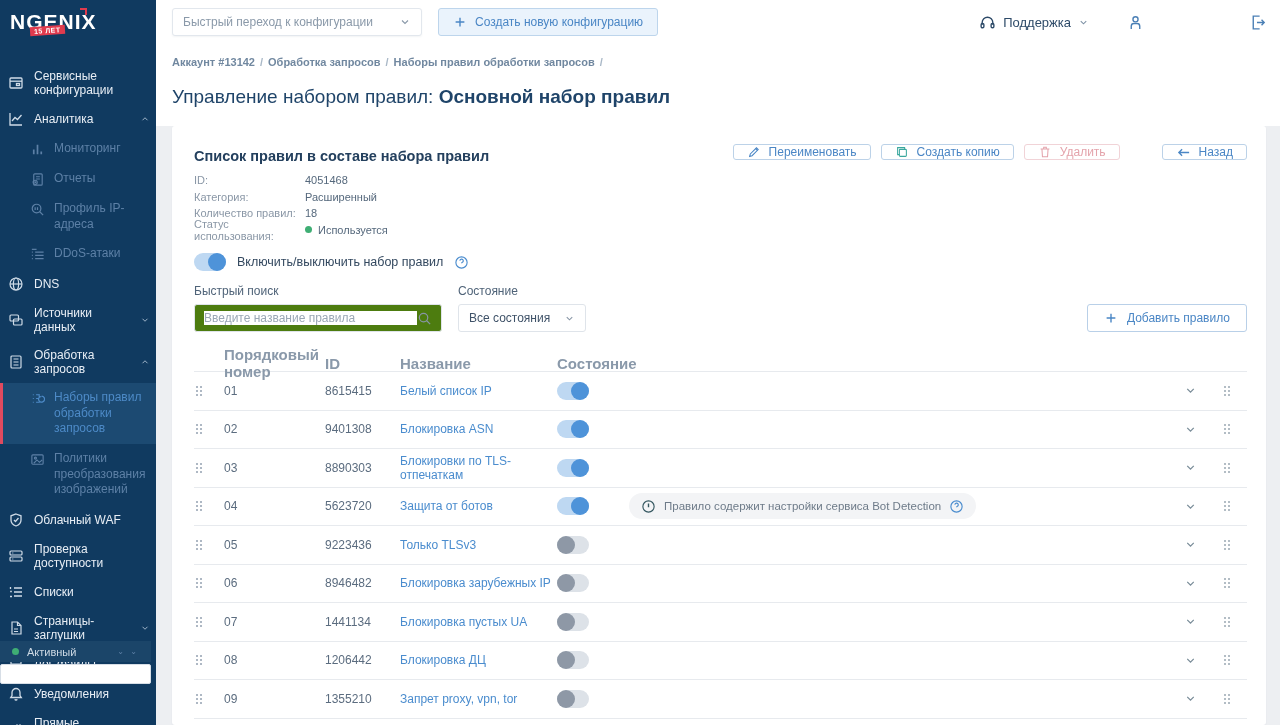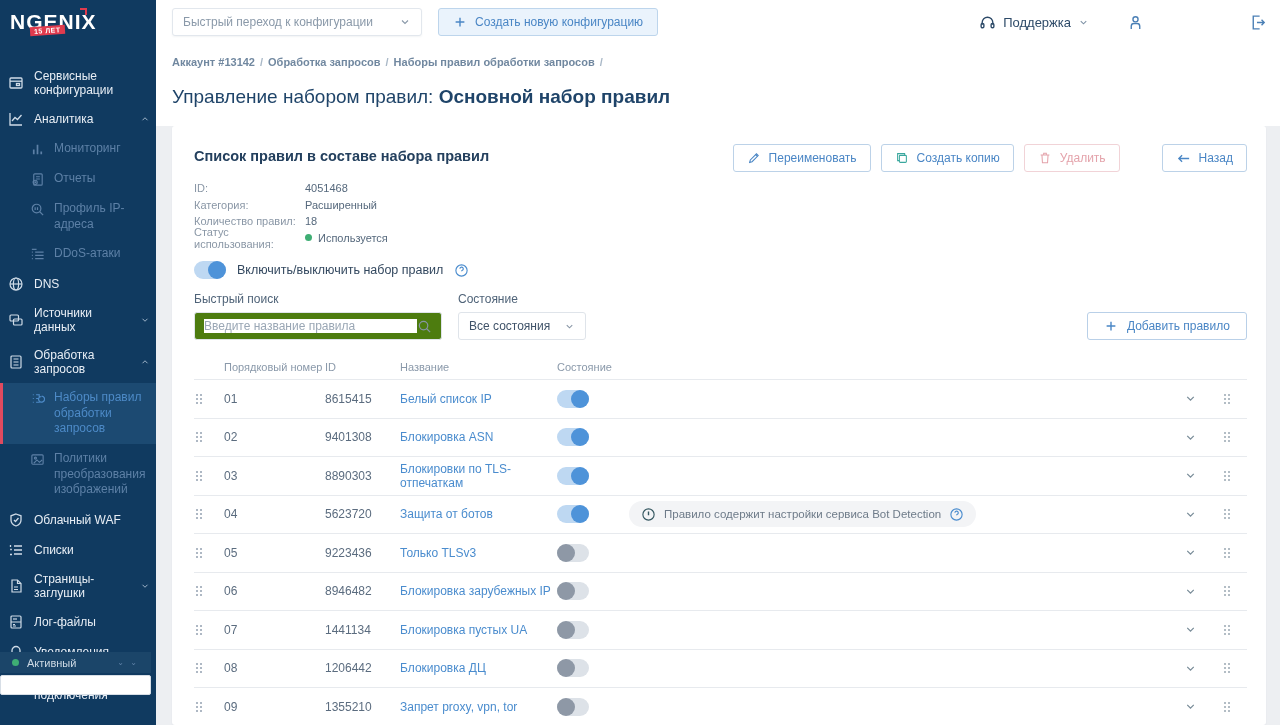--- a/index.html
+++ b/index.html
@@ -14,21 +14,21 @@
   .logo-corner{position:absolute;left:80px;top:8px;width:7px;height:7px;border-top:2px solid #e03b4e;border-right:2px solid #e03b4e;}
   .logo-badge{position:absolute;left:30px;top:26px;background:#e03b4e;color:#fff;font-size:7px;font-weight:bold;padding:1px 4px;transform:rotate(-4deg);letter-spacing:.5px;}
   .nav{margin-top:14px;}
   .nav-item{display:flex;align-items:center;gap:10px;padding:7px 6px 7px 8px;font-size:12px;cursor:pointer;color:#e8eef5;}
   .nav-item .icn{flex:0 0 16px;color:#cfdbe7;}
   .nav-item .chev{margin-left:auto;color:#9fb4c9;}
   .nav-sub{display:flex;align-items:flex-start;gap:9px;padding:7px 6px 7px 30px;font-size:12px;line-height:1.3;color:#5d80a6;cursor:pointer;}
   .nav-sub .icn{flex:0 0 15px;margin-top:1px;color:#5d80a6;}
   .nav-sub.active{background:#1c4a72;border-left:3px solid #e04a5f;padding-left:27px;color:#4d8ac7;}
   .nav-sub.active .icn{color:#4d8ac7;}
-  .sidebar-footer{position:absolute;left:0;bottom:30px;width:151px;}
+  .sidebar-footer{position:absolute;left:0;bottom:41px;width:151px;}
   .status-bar{display:flex;align-items:center;gap:8px;background:#1b4569;height:21px;padding:0 12px;font-size:11px;color:#cdd9e4;}
   .dot-green{width:7px;height:7px;border-radius:50%;background:#3fae74;display:inline-block;}
   .status-sort{margin-left:auto;color:#5d80a6;font-size:8px;letter-spacing:2px;}
   .footer-panel{margin-top:2px;height:20px;background:#ffffff;border:1px solid #d7dee6;border-radius:2px;}
 
   
   .main{position:absolute;left:156px;top:0;width:1124px;height:725px;background:#edeff2;}
   .top-white{background:#ffffff;height:126px;padding:8px 14px 0 16px;position:relative;}
   .topbar{display:flex;align-items:center;}
   .quick-nav{width:250px;height:28px;border:1px solid #e2e7ed;border-radius:3px;display:flex;align-items:center;padding:0 10px;font-size:12px;color:#8a99a9;background:#fff;box-shadow:0 1px 2px rgba(30,60,90,.06);cursor:pointer;}
@@ -43,21 +43,21 @@
   .breadcrumb span{cursor:pointer;}
   .breadcrumb .sep{color:#a9b8c7;cursor:default;}
   .page-title{margin-top:18px;font-size:19px;color:#1f4469;}
   .page-title b{font-weight:bold;}
 
   
   .card{margin:0 14px 0 16px;background:#ffffff;border-radius:3px;height:599px;padding:18px 19px 0 22px;overflow:hidden;box-shadow:0 1px 2px rgba(30,60,90,.05);}
   .card-top{display:flex;align-items:flex-start;}
   .card-heading{font-size:14.5px;font-weight:bold;color:#24405e;padding-top:4px;}
   .card-actions{margin-left:auto;display:flex;gap:10px;}
-  .act-btn{height:28px;border:1px solid #bcd2e8;background:#fff;border-radius:3px;display:flex;align-items:center;gap:8px;padding:0 13px;font-size:12px;color:#4a86c5;cursor:pointer;white-space:nowrap;}
+  .act-btn{height:16px;border:1px solid #bcd2e8;background:#fff;border-radius:3px;display:flex;align-items:center;gap:8px;padding:0 13px;font-size:12px;color:#4a86c5;cursor:pointer;white-space:nowrap;}
   .act-btn .icn{color:#4a86c5;}
   .act-btn.copy .icn{color:#3aa89e;}
   .act-btn.delete{border-color:#f1d3d7;color:#e4a3ab;margin-right:32px;}
   .act-btn.delete .icn{color:#e4a3ab;}
   .meta{margin-top:8px;}
   .meta-row{display:flex;font-size:11px;height:16.5px;align-items:center;}
   .meta-label{width:111px;color:#8a97a6;}
   .meta-value{color:#55687c;display:flex;align-items:center;gap:6px;}
   .toggle{width:32px;height:18px;border-radius:9px;position:relative;display:inline-block;cursor:pointer;flex:0 0 32px;}
   .toggle::after{content:"";position:absolute;top:0;width:18px;height:18px;border-radius:50%;}
@@ -73,21 +73,21 @@
   .search-box input{border:none;outline:none;flex:1;font-size:12px;color:#3f5268;font-family:"Liberation Sans",sans-serif;}
   .search-box input::placeholder{color:#9aa7b5;}
   .search-box .icn{color:#8795a5;cursor:pointer;}
   .state-col{margin-left:16px;}
   .state-select{width:128px;height:28px;border:1px solid #dfe4ea;border-radius:3px;display:flex;align-items:center;padding:0 10px;font-size:12px;color:#3f5268;cursor:pointer;background:#fff;}
   .state-select .chev{margin-left:auto;color:#8795a5;}
   .add-rule{margin-left:auto;height:28px;border:1px solid #b9d0e8;background:#fff;border-radius:3px;display:flex;align-items:center;gap:9px;padding:0 16px;font-size:12px;color:#4a86c5;cursor:pointer;}
   
   .table{margin-top:14px;}
   .t-head,.t-row{display:grid;grid-template-columns:30px 101px 75px 157px 1fr 34px 40px;align-items:center;}
-  .t-head{height:26px;font-size:11px;color:#8a99aa;border-bottom:1px solid #e7eaee;}
+  .t-head{height:26px;font-size:15px;color:#8a99aa;border-bottom:1px solid #e7eaee;font-weight:bold;}
   .t-row{height:38.5px;border-bottom:1px solid #e7eaee;}
   .t-num,.t-id{font-size:12px;color:#5b6c7f;}
   .t-name{font-size:12px;color:#4a8cce;cursor:pointer;}
   .t-state{display:flex;align-items:center;}
   .drag{color:#93a1b0;cursor:grab;width:14px;}
   .row-chev{color:#7a8d99;cursor:pointer;justify-self:center;}
   .row-drag{color:#9aa7b2;cursor:grab;justify-self:center;}
   .badge{margin-left:40px;background:#f3f4f6;border-radius:14px;height:26px;display:flex;align-items:center;gap:8px;padding:0 12px;font-size:11.5px;color:#6e7b89;}
   .warn-icn{color:#33565f;}
   .badge .help-icn{color:#4a8cce;}
@@ -233,20 +233,30 @@
     <div class="nav-item">
       <span class="icn">
           <svg width="16" height="16" viewBox="0 0 16 16" fill="none" stroke="currentColor" stroke-width="1.3">
             <path d="M8 2l5 1.8v4.2c0 3-2 5-5 6-3-1-5-3-5-6V3.8z"></path>
             <path d="M6 8l1.5 1.5L10.5 6"></path>
           </svg>
         </span>
       <span>Облачный WAF</span>
     </div>
 
+    <div class="nav-item">
+      <span class="icn">
+          <svg width="16" height="16" viewBox="0 0 16 16" fill="none" stroke="currentColor" stroke-width="1.2">
+            <rect x="2" y="3" width="12" height="4" rx="1"></rect>
+            <rect x="2" y="9" width="12" height="4" rx="1"></rect>
+            <path d="M4.3 5h1M4.3 11h1"></path>
+          </svg>
+        </span>
+      <span>Проверка доступности</span>
+    </div>
 
     <div class="nav-item">
       <span class="icn">
           <svg width="16" height="16" viewBox="0 0 16 16" fill="none" stroke="currentColor" stroke-width="1.3">
             <path d="M6 4h8M6 8h8M6 12h8"></path>
             <path d="M2.5 3v2M2 12.5h2M2.2 7.5h1.6"></path>
           </svg>
         </span>
       <span>Списки</span>
     </div>

